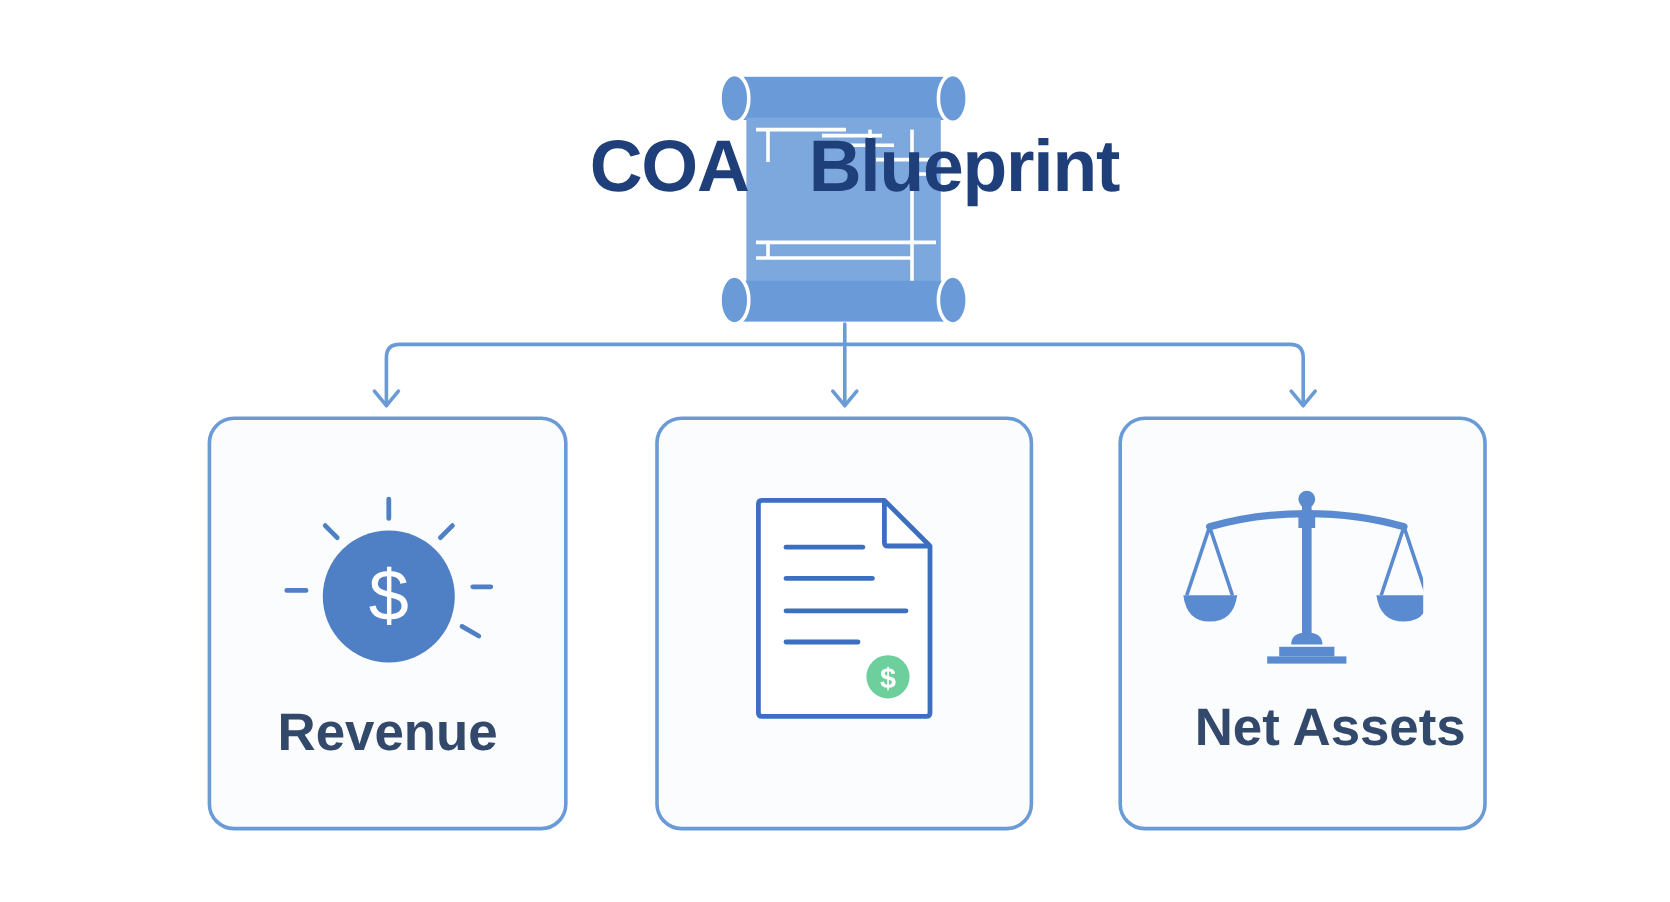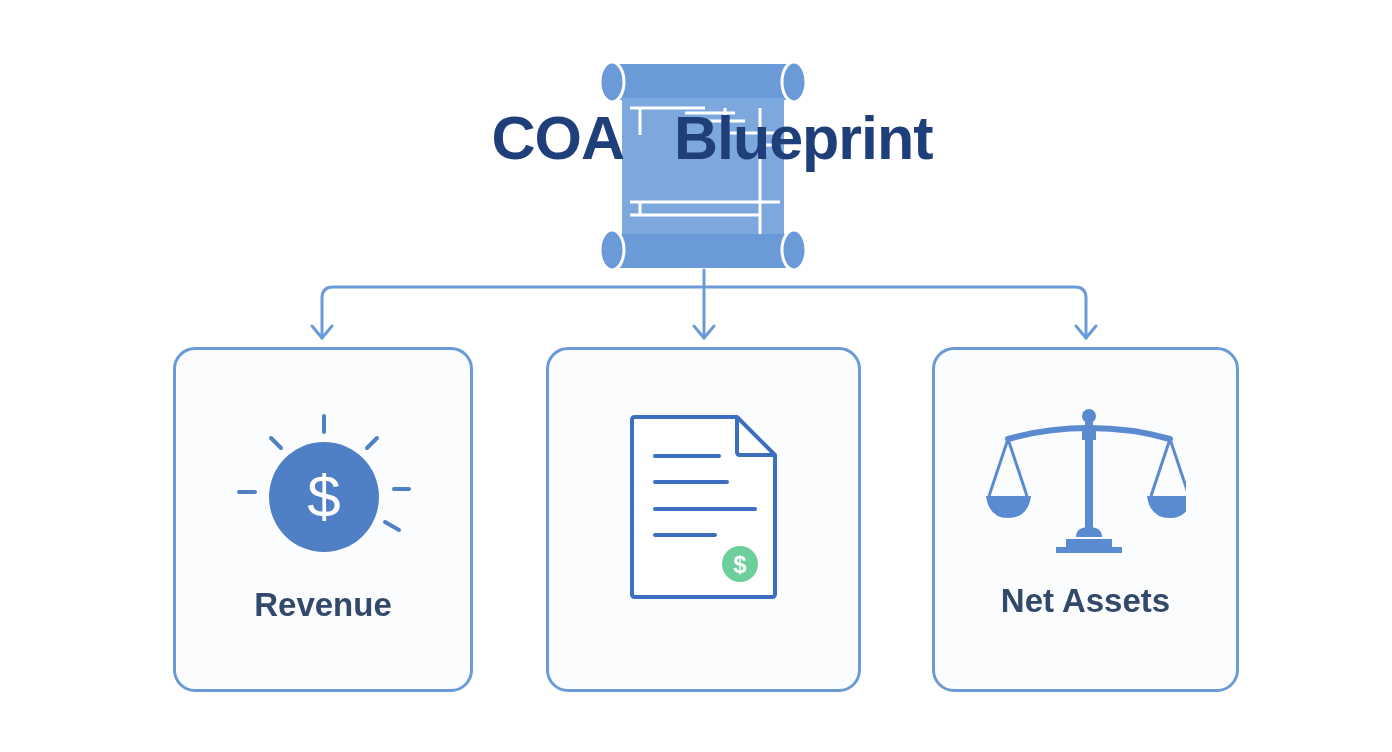--- a/index.html
+++ b/index.html
@@ -1,21 +1,21 @@
 <!DOCTYPE html>
 <html><head>
 <meta charset="utf-8">
 <style>
   html,body{margin:0;padding:0;}
   body{width:1392px;height:752px;background:#ffffff;position:relative;overflow:hidden;font-family:"Liberation Sans",sans-serif;}
   .title{position:absolute;left:0;top:108px;width:1392px;text-align:center;font-weight:bold;font-size:61px;letter-spacing:-1px;color:#1f3f7a;z-index:3;line-height:1;padding-left:16px;}
   .title span{display:inline-block;}
   svg.layer{position:absolute;left:0;top:0;}
   .card{position:absolute;border:3px solid #6b9bd6;border-radius:22px;background:#fbfcfd;box-sizing:border-box;}
-  .card-label{position:absolute;left:0;width:100%;text-align:center;font-weight:bold;font-size:33px;color:#33496b;}
+  .card-label{position:absolute;left:0;width:100%;text-align:center;font-weight:bold;font-size:44px;color:#33496b;}
 </style>
 </head>
 <body>
 
 <svg class="layer" width="1392" height="752" viewBox="0 0 1392 752" style="z-index:1">
 
   <rect x="618" y="64" width="170" height="36" fill="#6a9bd8"></rect>
   <ellipse cx="612" cy="82" rx="12" ry="20" fill="#6a9bd8" stroke="#fff" stroke-width="3"></ellipse>
   <ellipse cx="794" cy="82" rx="12" ry="20" fill="#6a9bd8" stroke="#fff" stroke-width="3"></ellipse>
 
@@ -95,14 +95,14 @@
       <rect x="96" y="24" width="14" height="10" stroke="none"></rect>
       <path d="M22 33 L3 90 M22 33 L41 90" fill="none" stroke-width="3"></path>
       <path d="M184 33 L165 90 M184 33 L203 90" fill="none" stroke-width="3"></path>
       <path d="M0 90 H45 Q42 112 22 112 Q3 112 0 90 Z" stroke="none"></path>
       <path d="M161 90 H206 Q203 112 184 112 Q164 112 161 90 Z" stroke="none"></path>
       <path d="M90 131 Q90 121 103 121 Q116 121 116 131 Z" stroke="none"></path>
       <rect x="80" y="133" width="46" height="8" stroke="none"></rect>
       <rect x="70" y="141" width="66" height="6" stroke="none"></rect>
     </g>
   </svg>
-  <div class="card-label" style="top:232px;">Net Assets</div>
+  <div class="card-label" style="top:232px;margin-left:23px;">Net Assets</div>
 </div>
 
 </body></html>

